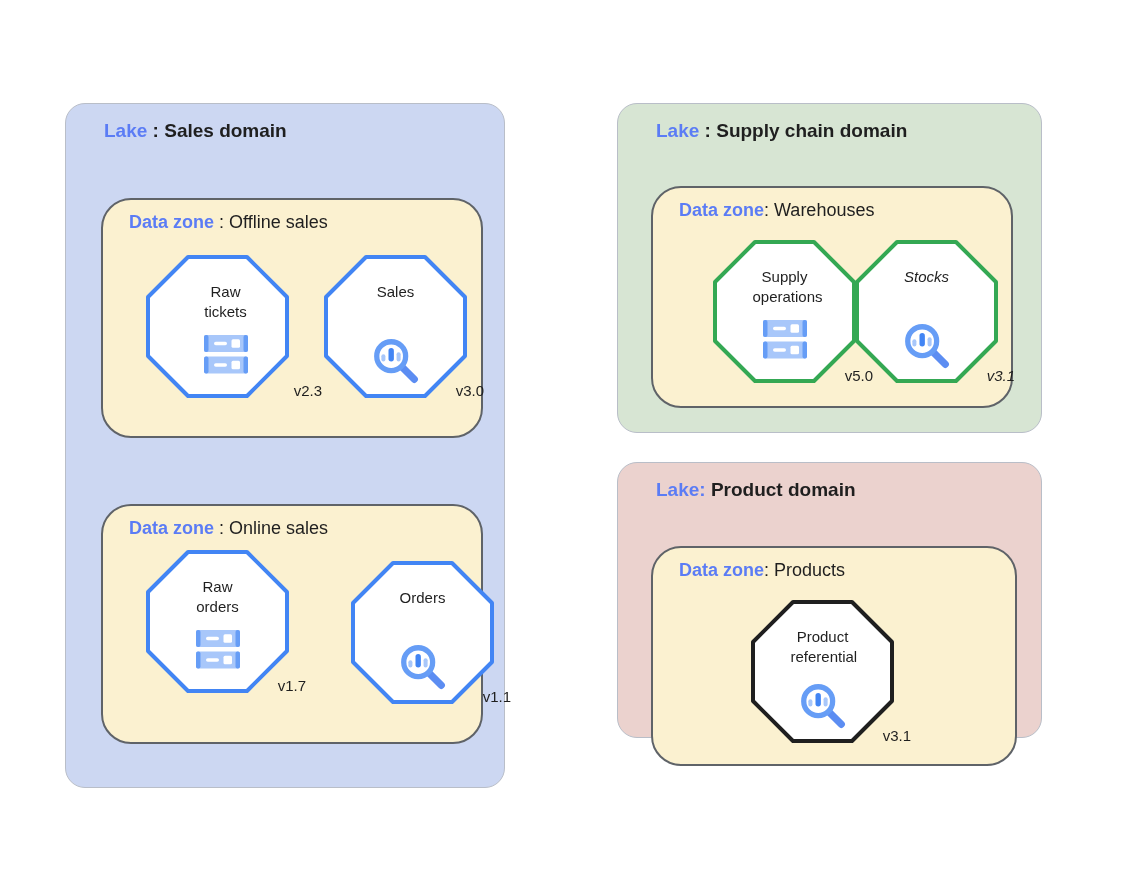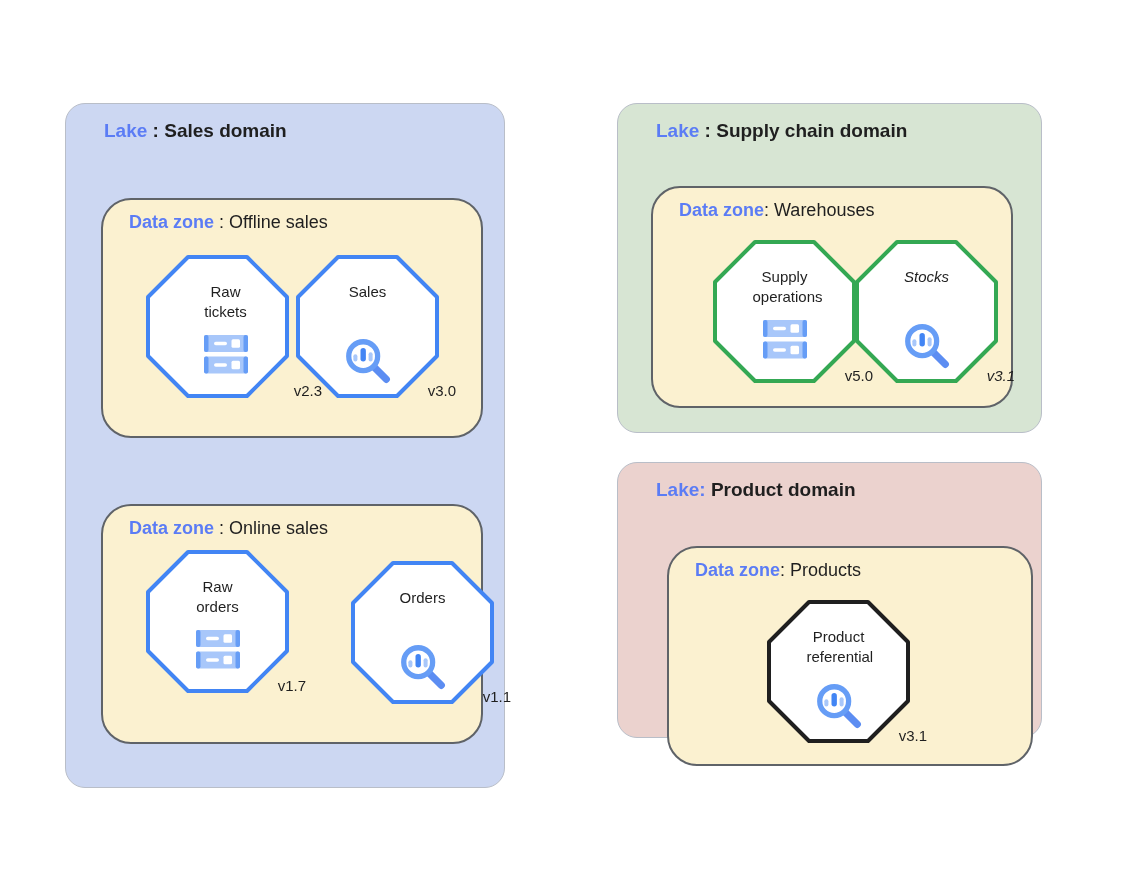--- a/index.html
+++ b/index.html
@@ -91,21 +91,21 @@
       </svg>
       <div class="label">Raw tickets</div>
       <div class="icon">
         <svg width="44" height="40" viewBox="0 0 44 40">
             <use href="#icon-storage"></use>
           </svg>
       </div>
       <span class="version">v2.3</span>
     </div>
 
-    <div class="asset b-blue" style="left:193px;top:55px;border-radius:18px;">
+    <div class="asset b-blue" style="left:221px;top:55px;border-radius:18px;">
       <svg class="oct" width="143" height="143" viewBox="0 0 143 143">
         <polygon points="42,2 101,2 141,42 141,101 101,141 42,141 2,101 2,42"></polygon>
       </svg>
       <div class="label">Sales</div>
       <div class="icon">
         <svg width="52" height="52" viewBox="0 0 54 54">
             <use href="#icon-search-analytics"></use>
           </svg>
       </div>
       <span class="version">v3.0</span>
@@ -143,21 +143,21 @@
       <span class="version">v1.1</span>
     </div>
   </div>
 </div>
 
 <div class="lake" style="left:617px;top:103px;width:425px;height:330px;background:#d7e5d3;">
   <div class="lake-title">
     <span class="prefix">Lake</span><span class="sep"> : </span><span>Supply chain domain</span>
   </div>
 
-  <div class="zone" style="left:33px;top:82px;width:362px;height:222px;border-radius:29px;">
+  <div class="zone" style="left:33px;top:82px;width:362px;height:222px;">
     <div class="zone-title">
       <span class="prefix">Data zone</span><span class="sep">: </span><span>Warehouses</span>
     </div>
 
     <div class="asset b-green" style="left:44px;top:52px;margin-left:16px;">
       <svg class="oct" width="143" height="143" viewBox="0 0 143 143">
         <polygon points="42,2 101,2 141,42 141,101 101,141 42,141 2,101 2,42"></polygon>
       </svg>
       <div class="label">Supply operations</div>
       <div class="icon">
@@ -181,21 +181,21 @@
       <span class="version">v3.1</span>
     </div>
   </div>
 </div>
 
 <div class="lake" style="left:617px;top:462px;width:425px;height:276px;background:#ebd2ce;">
   <div class="lake-title">
     <span class="prefix">Lake:</span><span class="sep"> </span><span>Product domain</span>
   </div>
 
-  <div class="zone" style="left:33px;top:83px;width:366px;height:220px;margin-left:16px;">
+  <div class="zone" style="left:33px;top:83px;width:366px;height:220px;">
     <div class="zone-title">
       <span class="prefix">Data zone</span><span class="sep">: </span><span>Products</span>
     </div>
 
     <div class="asset b-black" style="left:98px;top:52px;">
       <svg class="oct" width="143" height="143" viewBox="0 0 143 143">
         <polygon points="42,2 101,2 141,42 141,101 101,141 42,141 2,101 2,42"></polygon>
       </svg>
       <div class="label">Product referential</div>
       <div class="icon">

